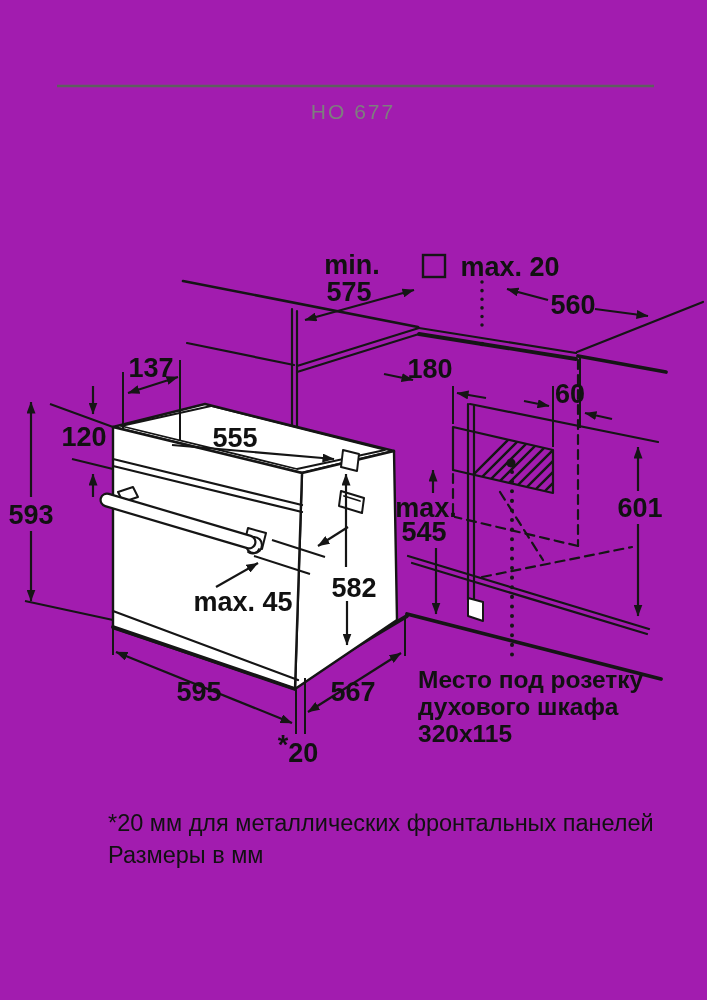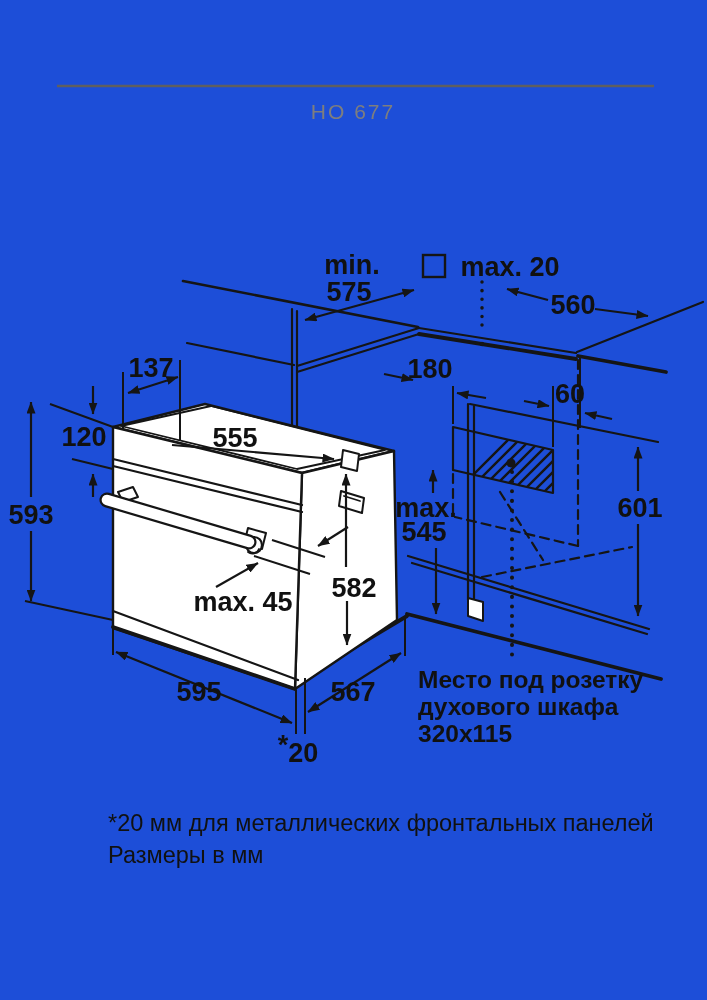--- a/index.html
+++ b/index.html
@@ -1,16 +1,16 @@
 <!DOCTYPE html>
 <html><head>
 <meta charset="utf-8">
 <style>
   html,body{margin:0;padding:0;background:#ffffff;}
-  .stage{position:relative;width:707px;height:1000px;background:#1d4ed8;overflow:hidden;
+  .stage{position:relative;width:707px;height:1000px;background:#a21caf;overflow:hidden;
          font-family:"Liberation Sans", sans-serif;}
   svg{position:absolute;left:0;top:0;}
   .ln{stroke:#151515;stroke-width:2.2;fill:none;stroke-linecap:round;stroke-linejoin:round;}
   .thick{stroke-width:3.8;}
   .thin{stroke-width:1.8;}
   .face{fill:#ffffff;stroke:#151515;stroke-width:2.4;stroke-linejoin:round;}
   .dash{stroke-dasharray:9 6;}
   .dot{stroke-dasharray:0.1 8.5;stroke-linecap:round;stroke-width:3.5;}
   .dot2{stroke-dasharray:0.1 9.5;stroke-linecap:round;stroke-width:4;}
   .dim{stroke:#151515;stroke-width:2.2;fill:none;}

